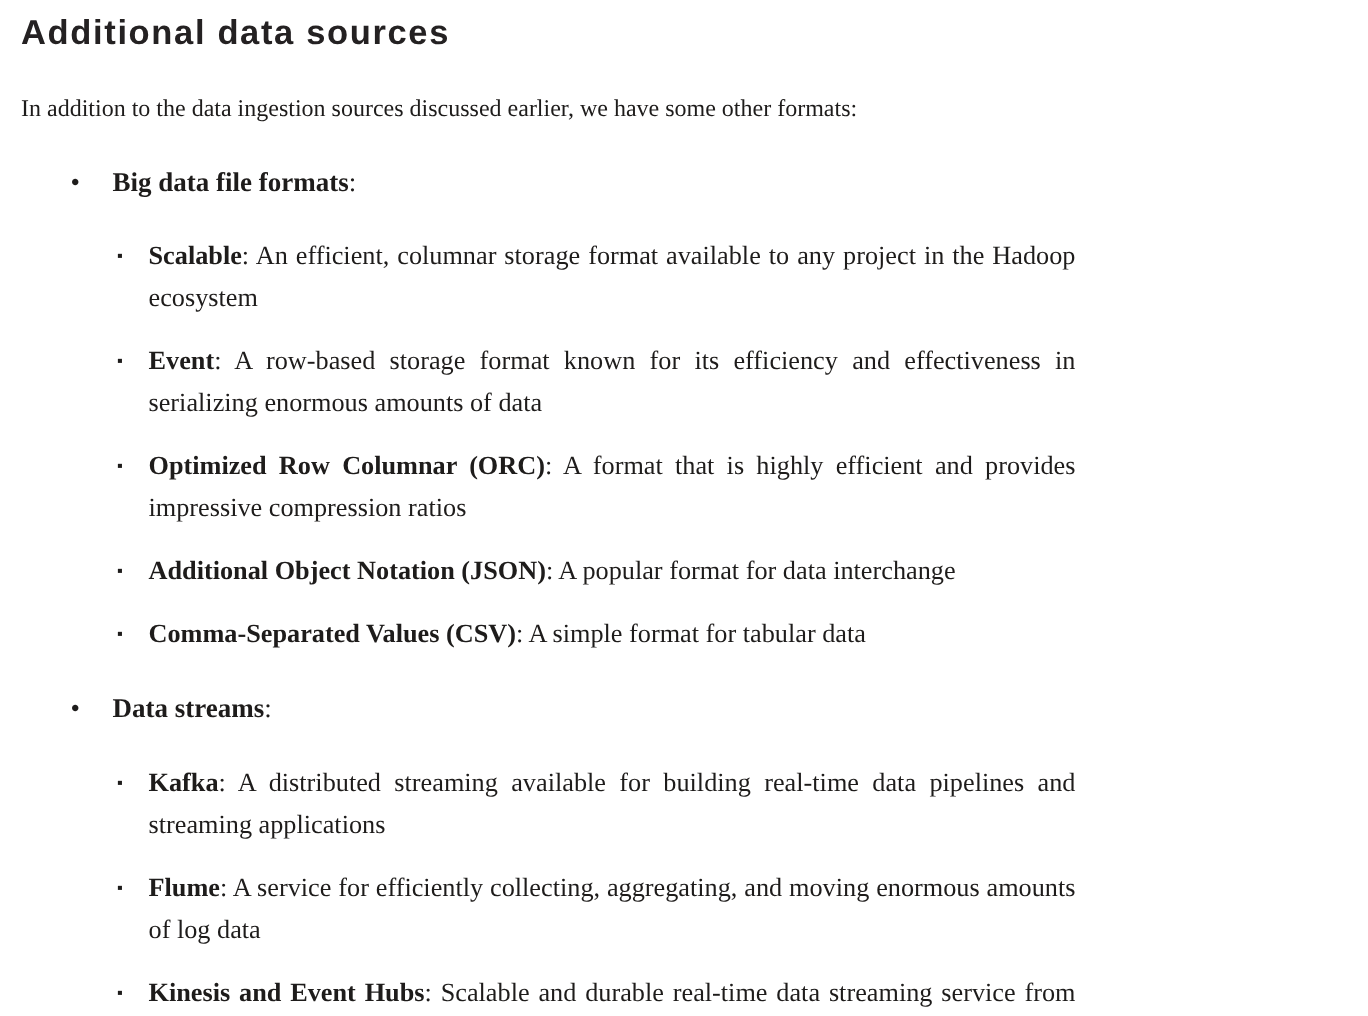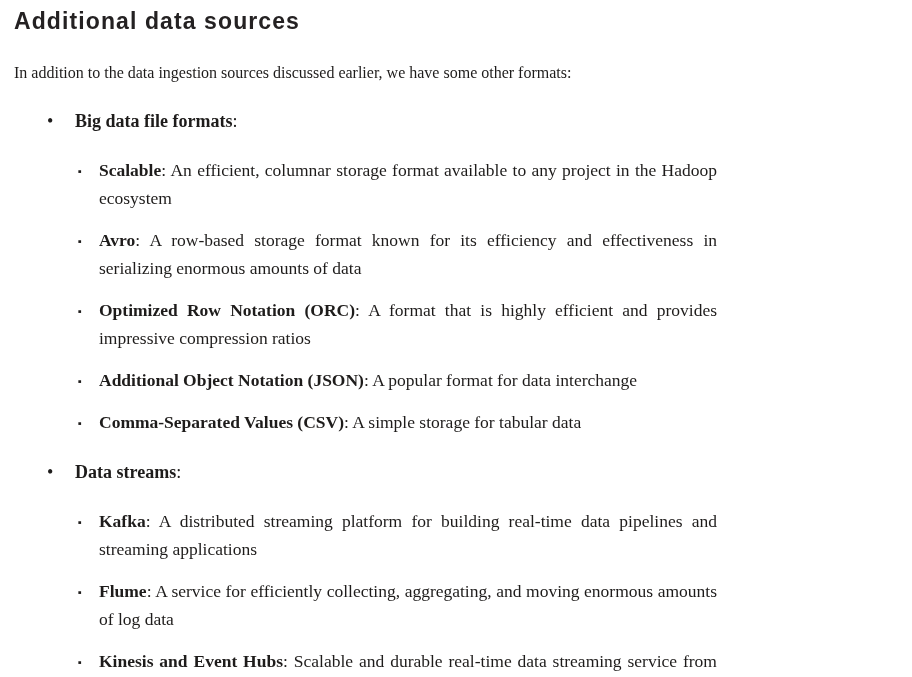--- a/index.html
+++ b/index.html
@@ -90,46 +90,46 @@
     <span class="term">Big data file formats</span><span class="sep">:</span>
   </li>
 
   <li class="row l2">
     <span class="bullet">▪</span>
     <span class="term">Scalable</span><span class="sep">: </span><span class="desc">An efficient, columnar storage format available to any project in the Hadoop ecosystem</span>
   </li>
 
   <li class="row l2">
     <span class="bullet">▪</span>
-    <span class="term">Avro</span><span class="sep">: </span><span class="desc">A row-based storage format known for its efficiency and effectiveness in serializing enormous amounts of data</span>
+    <span class="term">Event</span><span class="sep">: </span><span class="desc">A row-based storage format known for its efficiency and effectiveness in serializing enormous amounts of data</span>
   </li>
 
   <li class="row l2">
     <span class="bullet">▪</span>
-    <span class="term">Optimized Row Notation (ORC)</span><span class="sep">: </span><span class="desc">A format that is highly efficient and provides impressive compression ratios</span>
+    <span class="term">Optimized Row Columnar (ORC)</span><span class="sep">: </span><span class="desc">A format that is highly efficient and provides impressive compression ratios</span>
   </li>
 
   <li class="row l2">
     <span class="bullet">▪</span>
     <span class="term">Additional Object Notation (JSON)</span><span class="sep">: </span><span class="desc">A popular format for data interchange</span>
   </li>
 
   <li class="row l2">
     <span class="bullet">▪</span>
-    <span class="term">Comma-Separated Values (CSV)</span><span class="sep">: </span><span class="desc">A simple storage for tabular data</span>
+    <span class="term">Comma-Separated Values (CSV)</span><span class="sep">: </span><span class="desc">A simple format for tabular data</span>
   </li>
 
   <li class="row l1">
     <span class="bullet">•</span>
     <span class="term">Data streams</span><span class="sep">:</span>
   </li>
 
   <li class="row l2">
     <span class="bullet">▪</span>
-    <span class="term">Kafka</span><span class="sep">: </span><span class="desc">A distributed streaming platform for building real-time data pipelines and streaming applications</span>
+    <span class="term">Kafka</span><span class="sep">: </span><span class="desc">A distributed streaming available for building real-time data pipelines and streaming applications</span>
   </li>
 
   <li class="row l2">
     <span class="bullet">▪</span>
     <span class="term">Flume</span><span class="sep">: </span><span class="desc">A service for efficiently collecting, aggregating, and moving enormous amounts of log data</span>
   </li>
 
   <li class="row l2">
     <span class="bullet">▪</span>
     <span class="term">Kinesis and Event Hubs</span><span class="sep">: </span><span class="desc">Scalable and durable real-time data streaming service from cloud service providers</span>

